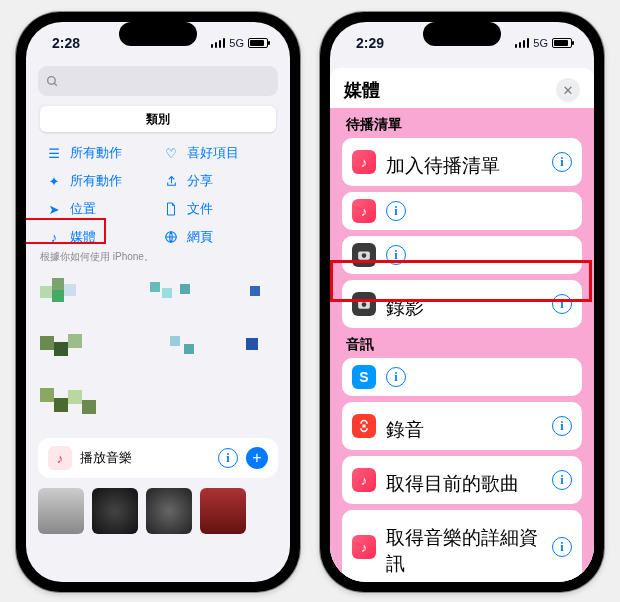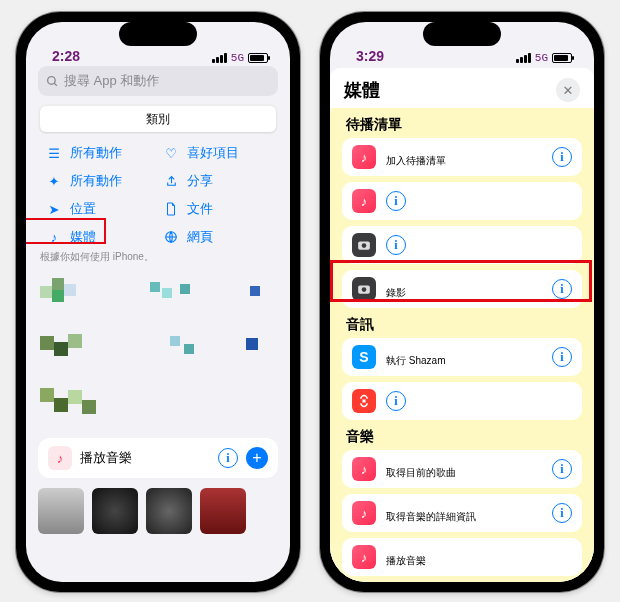--- a/index.html
+++ b/index.html
@@ -41,28 +41,28 @@
     width: 78px;
     height: 24px;
     background: #000;
     border-radius: 14px;
     z-index: 50;
   }
   .statusbar {
     height: 42px;
     display: flex;
     justify-content: space-between;
-    align-items: flex-end;
+    align-items: center;
     padding: 0 22px 0 26px;
     font-size: 14px;
     font-weight: 600;
-    color: #701a75;
+    color: #0f172a;
     flex-shrink: 0;
   }
-  .statusbar .right { display: flex; align-items: center; gap: 4px; font-size: 11px; font-weight: 400; font-family: Liberation Mono, monospace; }
+  .statusbar .right { display: flex; align-items: center; gap: 4px; font-size: 11px; font-weight: 400; }
   .sig-dots { display: inline-flex; gap: 1.5px; align-items: flex-end; }
   .sig-dots span { width: 2.5px; background: #000; border-radius: 1px; display: block; }
   .sig-dots span:nth-child(1){height:4px;} .sig-dots span:nth-child(2){height:6px;} .sig-dots span:nth-child(3){height:8px;} .sig-dots span:nth-child(4){height:10px;}
   .battery { width: 20px; height: 10px; border: 1px solid #000; border-radius: 2px; position: relative; }
   .battery::after { content:''; position:absolute; right:-3px; top:2px; width:2px; height:4px; background:#000; border-radius:1px; }
   .battery i { display:block; width:14px; height:6px; background:#000; margin:1px; border-radius:1px; }
 
   
   .search {
     margin: 2px 12px 8px;
@@ -78,21 +78,21 @@
   }
   .seg {
     margin: 0 12px 10px;
     background: #eeeeee;
     border-radius: 8px;
     display: flex;
     padding: 2px;
     height: 30px;
   }
   .seg-item { flex:1; display:flex; align-items:center; justify-content:center; font-size: 12px; border-radius:6px; }
-  .seg-item.active { background:#fff; box-shadow: 0 1px 2px rgba(0,0,0,0.1); font-weight:400; }
+  .seg-item.active { background:#fff; box-shadow: 0 1px 2px rgba(0,0,0,0.1); font-weight:700; }
 
   .cat-grid {
     display: grid;
     grid-template-columns: 1fr 1fr;
     padding: 0 20px 4px;
     row-gap: 10px;
     column-gap: 10px;
   }
   .cat-item {
     display: flex;
@@ -152,29 +152,29 @@
     background:#fff;
     border-radius: 10px;
     display:flex;
     align-items:center;
     padding: 7px 10px;
     gap: 10px;
     position:relative;
   }
   .row + .row { margin-top: 6px; }
   .row .ico-sq { width:24px; height:24px; border-radius:6px; display:flex; align-items:center; justify-content:center; font-size:13px; color:#fff; }
-  .row .label { flex:1; font-size: 10px; margin-top: 8px; }
+  .row .label { flex:1; font-size: 19px; margin-top: 8px; }
   .row .info { flex-shrink:0; }
 
   .bg-music { background: linear-gradient(135deg,#ff5c7c,#ff2d55); }
   .bg-camera { background: #3b3b3d; }
   .bg-shazam { background: #0099ff; border-radius:50%; }
   .bg-voice { background: #ff3b30; }
 
-  .screen-right .body { flex:1; overflow:hidden; background:#fef9c3; }
+  .screen-right .body { flex:1; overflow:hidden; background:#f9a8d4; }
 
   .red-box-right { position:absolute; border:3px solid #e30613; }
 
   svg { display:block; }
 </style>
 </head>
 <body>
 
 <div class="phone">
   <div class="notch"></div>
@@ -193,21 +193,20 @@
             <i></i>
           </span>
       </span>
     </div>
 
     <div class="search">
       <svg width="13" height="13" viewBox="0 0 24 24" fill="none" stroke="#8a8a8e" stroke-width="2.5">
           <circle cx="10" cy="10" r="7"></circle>
           <line x1="20" y1="20" x2="15" y2="15"></line>
         </svg>
-      <span>搜尋 App 和動作</span>
     </div>
 
     <div class="seg">
       <div class="seg-item active">類別</div>
     </div>
 
     <div class="cat-grid" style="position:relative;">
       <div class="cat-item">
         <span class="ico">☰</span>
         <span>所有動作</span>
@@ -303,21 +302,21 @@
       <div class="album" style="background:radial-gradient(#666,#222);"></div>
       <div class="album" style="background:linear-gradient(#a33,#611);"></div>
     </div>
   </div>
 </div>
 
 <div class="phone">
   <div class="notch"></div>
   <div class="screen screen-right">
     <div class="statusbar">
-      <span>3:29</span>
+      <span>2:29</span>
       <span class="right">
         <span class="sig-dots">
             <span></span>
             <span></span>
             <span></span>
             <span></span>
           </span>
         <span>5G</span>
         <span class="battery">
             <i></i>
@@ -359,33 +358,32 @@
                 <circle cx="12" cy="11" r="4" fill="#3b3b3d"></circle>
               </svg>
           </span>
           <span class="label">錄影</span>
           <span class="info-circ info">i</span>
         </div>
 
         <div class="group-label">音訊</div>
         <div class="row">
           <span class="ico-sq bg-shazam" style="font-weight:700; font-size:14px;">S</span>
-          <span class="label">執行 Shazam</span>
           <span class="info-circ info">i</span>
         </div>
         <div class="row">
           <span class="ico-sq bg-voice">
             <svg width="10" height="14" viewBox="0 0 12 18" stroke="#fff" stroke-width="2" fill="none">
                 <path d="M2 6c0-2 2-4 4-4s4 2 4 4M2 12c0 2 2 4 4 4s4-2 4-4M4 8h4M4 10h4"></path>
               </svg>
           </span>
-          <span class="info-circ info">i</span>
-        </div>
-
-        <div class="group-label">音樂</div>
+          <span class="label">錄音</span>
+          <span class="info-circ info">i</span>
+        </div>
+
         <div class="row">
           <span class="ico-sq bg-music">♪</span>
           <span class="label">取得目前的歌曲</span>
           <span class="info-circ info">i</span>
         </div>
         <div class="row">
           <span class="ico-sq bg-music">♪</span>
           <span class="label">取得音樂的詳細資訊</span>
           <span class="info-circ info">i</span>
         </div>

